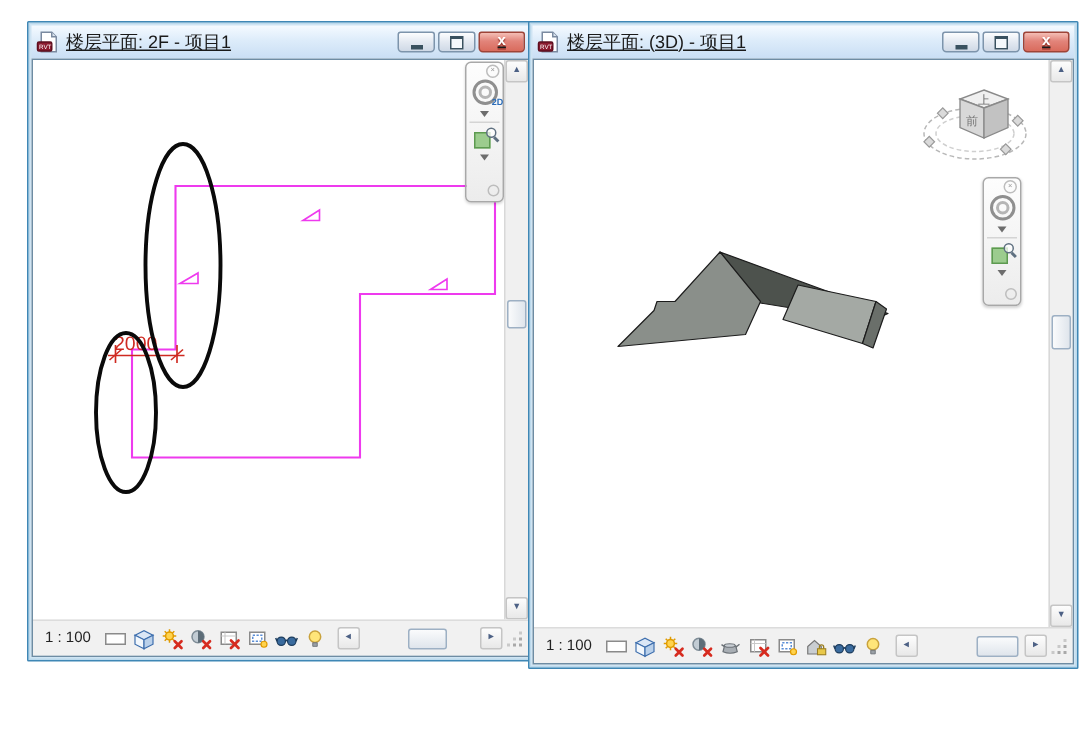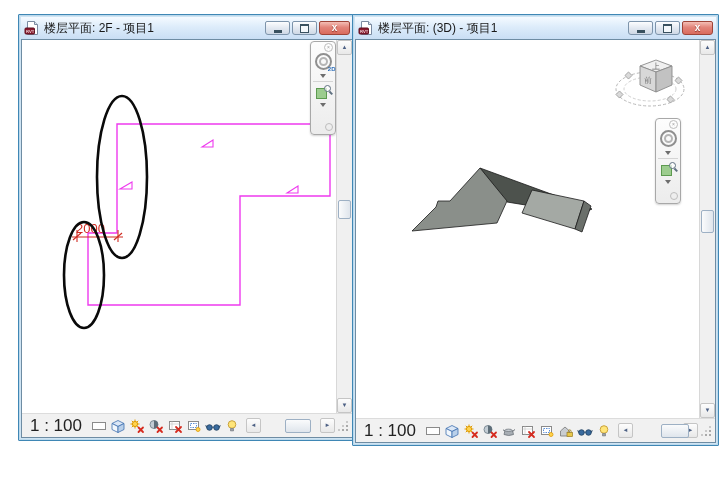--- a/index.html
+++ b/index.html
@@ -7,21 +7,21 @@
        font-family:"Liberation Sans",sans-serif;}
 
   
   .window{position:absolute;box-sizing:border-box;background:#cfe4f3;
           border:1px solid #3f87b5;box-shadow:inset 0 0 0 1px #bcd9ec;
           padding:2px;display:flex;flex-direction:column;border-radius:1px;}
   #win-plan{left:18px;top:14px;width:338px;height:427px;}
   #win-3d{left:352px;top:14px;width:367px;height:432px;}
 
   .titlebar{height:22px;flex:0 0 22px;display:flex;align-items:center;gap:4px;padding:0 3px;
-            background:linear-gradient(#f5faff,#ddecfa 45%,#c9def4);font-size:12px;color:#1a1a1a;}
+            background:linear-gradient(#f5faff,#ddecfa 45%,#c9def4);font-size:12px;color:#1a1a1a;text-decoration:underline;}
   .title-text{flex:1;white-space:nowrap;overflow:hidden;}
   .doc-icon{width:16px;height:16px;flex:0 0 16px;}
   .win-buttons{display:flex;gap:2px;}
   .wbtn{width:25px;height:14px;box-sizing:border-box;border:1px solid #7d94ab;
         border-radius:2px 2px 3px 3px;background:linear-gradient(#fcfdfe,#e3e9f1 50%,#cfd9e6);
         display:flex;align-items:center;justify-content:center;position:relative;}
   .wbtn.close{width:31px;background:linear-gradient(#f4beb5,#e2847a 45%,#d96b5d);border-color:#9e4438;}
   .glyph-min{width:8px;height:3px;background:#39515f;margin-top:6px;}
   .glyph-restore{width:7px;height:6px;border:1px solid #39515f;border-top-width:2px;background:#f4f8fb;}
   .glyph-close{font-size:10px;font-weight:bold;color:#fff;text-shadow:0 1px 1px #8c2e24;line-height:10px;}
@@ -36,21 +36,21 @@
   .sbtn{position:absolute;width:15px;height:15px;box-sizing:border-box;background:linear-gradient(#fdfdfd,#e8e8e8);
         border:1px solid #c5c5c5;color:#4d6185;font-size:6px;line-height:13px;text-align:center;border-radius:2px;}
   .sbtn.up{top:0;} .sbtn.down{bottom:0;}
   .vthumb{position:absolute;left:1px;right:1px;border:1px solid #9db0c4;border-radius:2px;
           background:linear-gradient(90deg,#fafbfc,#dfe5ec);}
   #win-plan .vthumb{top:43%;height:17px;} #win-3d .vthumb{top:45%;height:21px;}
 
   .bottombar{position:absolute;left:0;right:0;bottom:0;height:24px;box-sizing:border-box;
              background:#f1f1f1;border-top:1px solid #dcdcdc;display:flex;align-items:center;
              padding:0 2px 0 8px;gap:2px;}
-  .scale-text{font-size:17px;color:#222;margin-right:6px;white-space:nowrap;}
+  .scale-text{font-size:10px;color:#222;margin-right:6px;white-space:nowrap;}
   .vcb-icon{width:17px;height:17px;display:flex;align-items:center;justify-content:center;flex:0 0 17px;}
   .vcb-icon svg{display:block;}
   .hscroll{flex:1;height:15px;display:flex;align-items:center;position:relative;margin-left:4px;}
   .harrow{width:15px;height:15px;box-sizing:border-box;background:linear-gradient(#fdfdfd,#e8e8e8);
           border:1px solid #c5c5c5;color:#4d6185;font-size:6px;line-height:13px;text-align:center;border-radius:2px;flex:0 0 15px;}
   .htrack{flex:1;position:relative;height:15px;}
   .hthumb{position:absolute;top:1px;height:12px;border:1px solid #9db0c4;border-radius:2px;
           background:linear-gradient(#fafbfc,#dfe5ec);}
   #win-plan .hthumb{left:40%;width:24px;} #win-3d .hthumb{left:55%;width:26px;}
   .grip{width:13px;height:15px;position:relative;flex:0 0 13px;}

